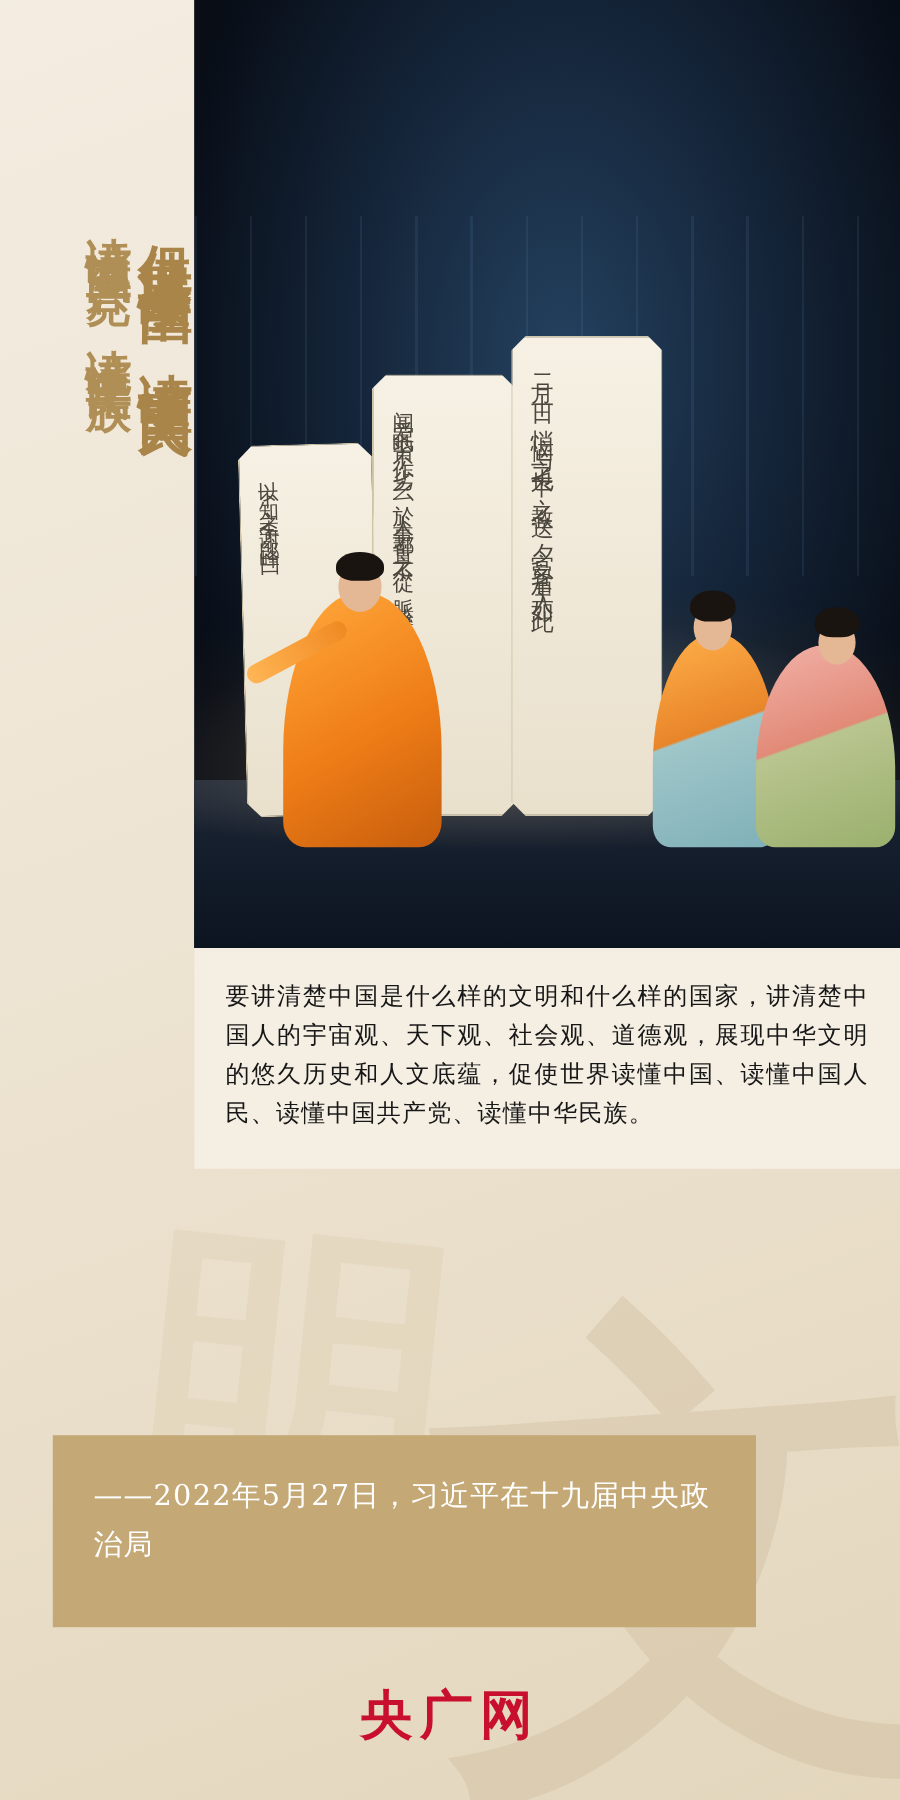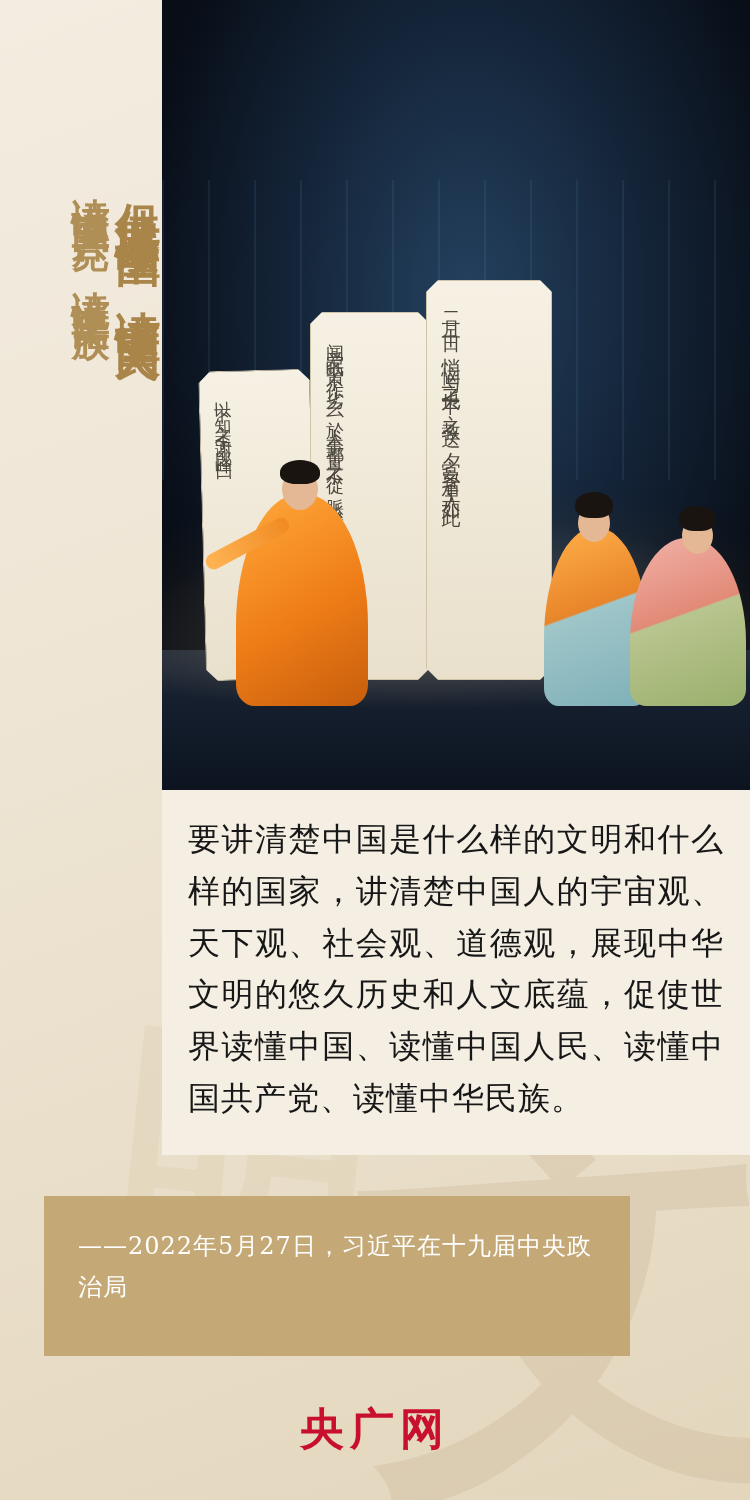--- a/index.html
+++ b/index.html
@@ -218,21 +218,21 @@
   .quote {
     position: absolute;
     left: 162px;
     top: 790px;
     width: 588px;
     padding: 24px 26px 30px 26px;
     background: #f4eee3;
   }
   .quote p {
     font-family: "DejaVu Serif", serif;
-    font-size: 32px;
+    font-size: 20px;
     line-height: 1.62;
     color: #171717;
     letter-spacing: 1px;
     text-align: justify;
   }
 
   
   .source {
     position: absolute;
     left: 44px;

